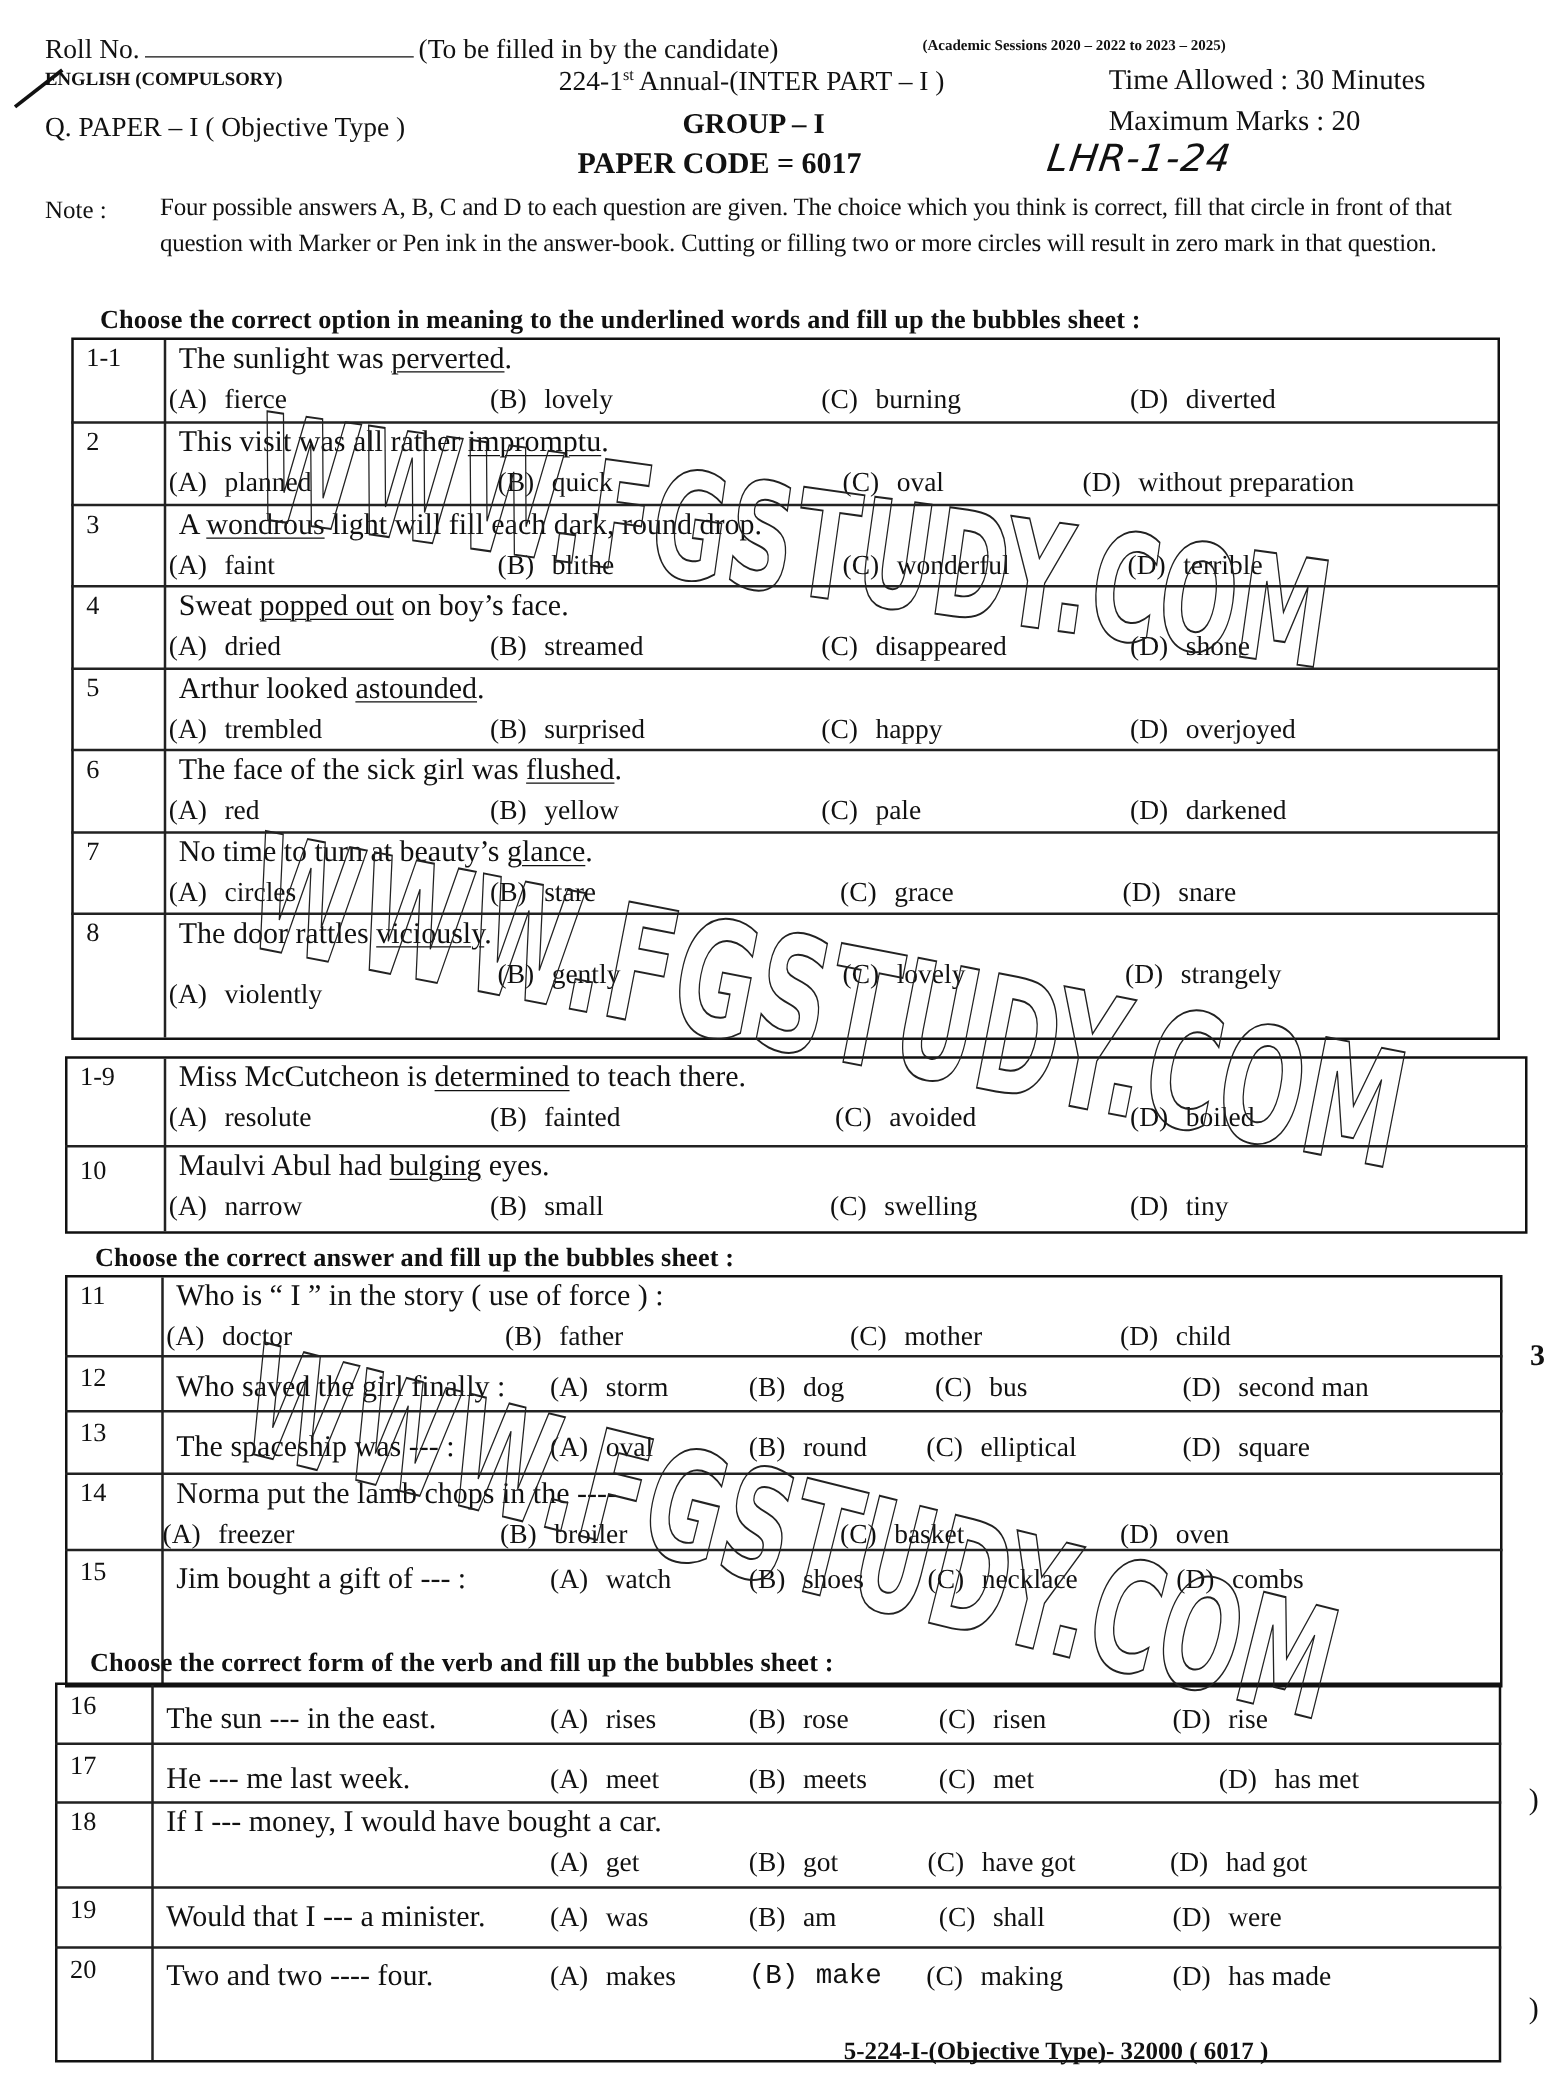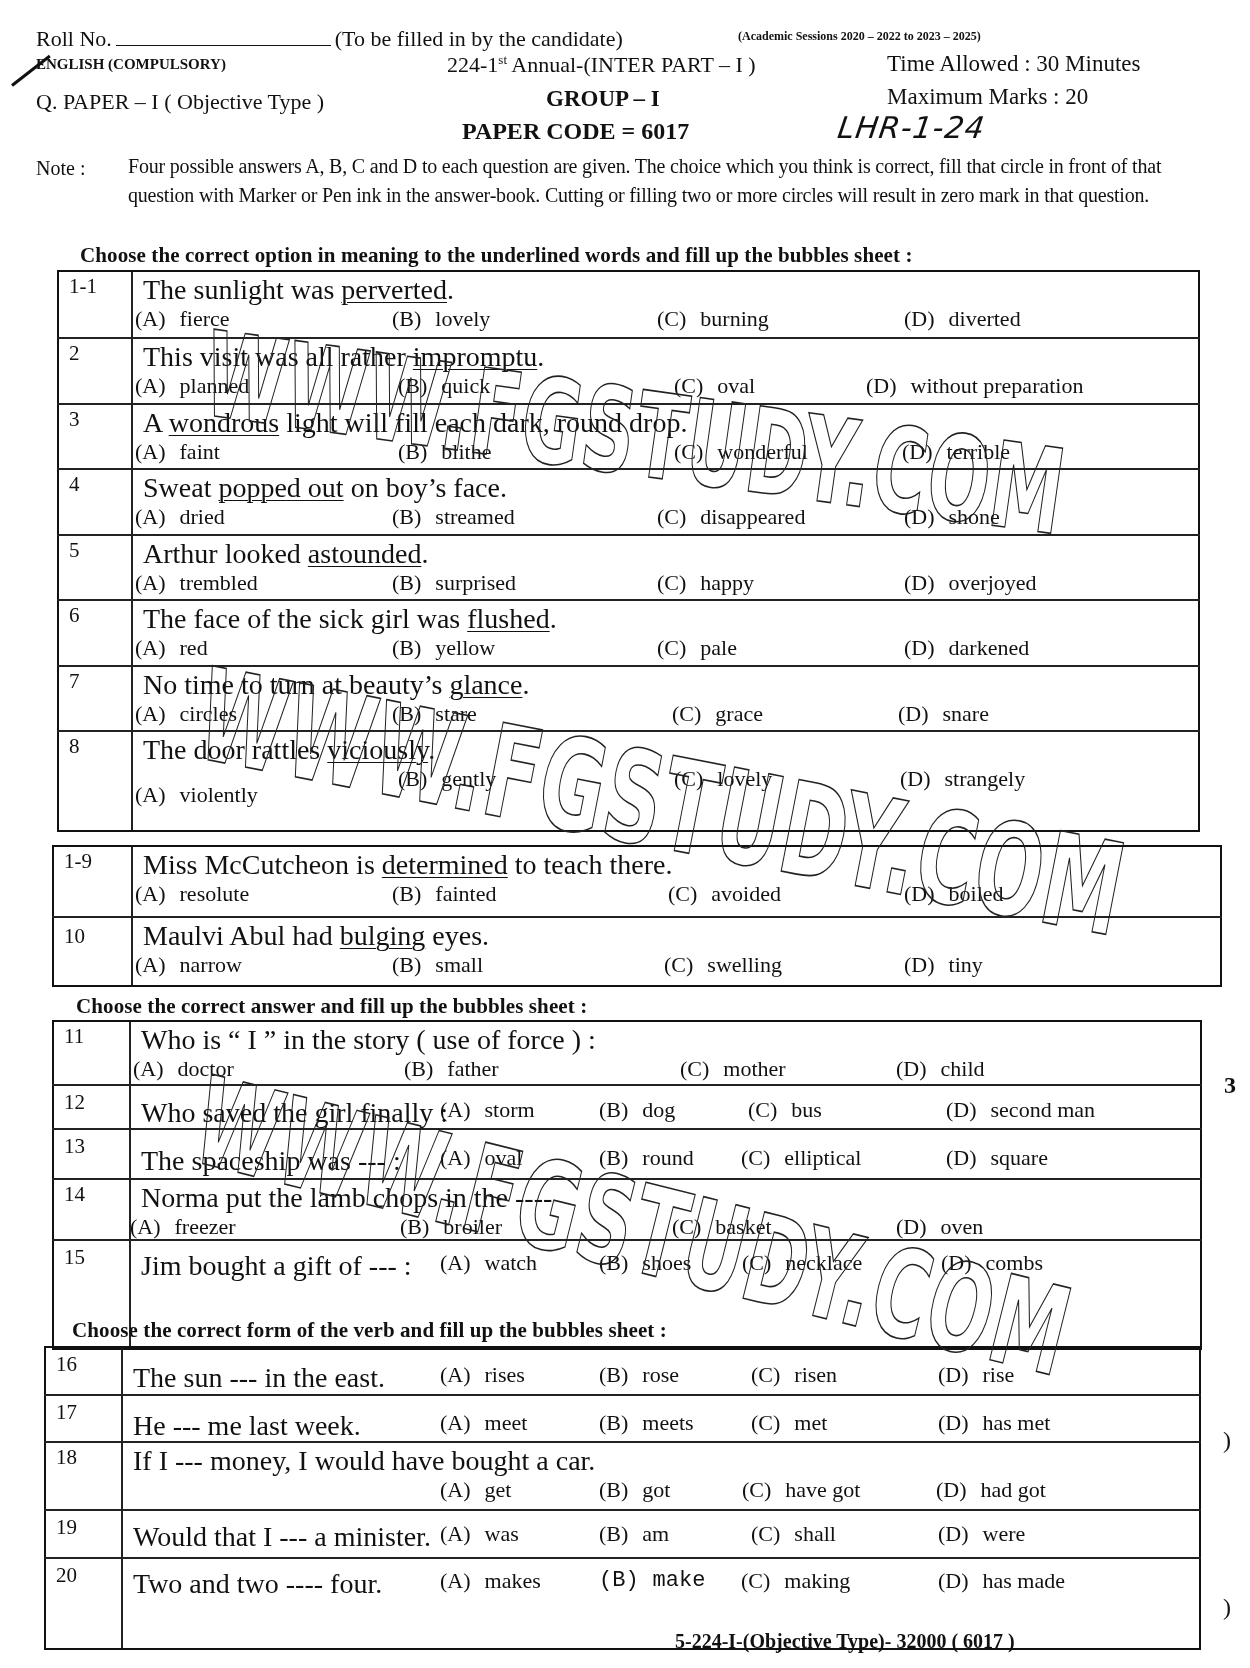--- a/index.html
+++ b/index.html
@@ -22,21 +22,21 @@
 
   .note-label { font-size: 20px; }
   .note-text { font-size: 20px; line-height: 29px; white-space: normal; width: 1090px; letter-spacing: -0.2px; }
 
   .section-title { font-size: 21px; font-weight: bold; letter-spacing: 0.1px; }
 
   
   .qtable { position: absolute; border: 2px solid #111; box-sizing: border-box; }
   .qnum-col { position: absolute; top: 0; bottom: 0; border-right: 2px solid #222; }
   .qnum { position: absolute; font-size: 21px; }
-  .qtext { position: absolute; font-size: 28px; }
+  .qtext { position: absolute; font-size: 24px; }
   .opt { position: absolute; font-size: 22px; }
   .opt .lbl { margin-right: 14px; }
   u { text-decoration-thickness: 1px; text-underline-offset: 3px; }
 
   .margin-mark { position: absolute; font-size: 24px; font-weight: bold; }
   .footer { font-size: 20px; font-weight: bold; }
 
   
   .wm {
     position: absolute; font-family: "DejaVu Sans", sans-serif; font-weight: bold;
@@ -214,21 +214,21 @@
     <div class="opt" style="left:599px;top:1362px;"><span class="lbl">(B)</span><span>rose</span></div>
     <div class="opt" style="left:751px;top:1362px;"><span class="lbl">(C)</span><span>risen</span></div>
     <div class="opt" style="left:938px;top:1362px;"><span class="lbl">(D)</span><span>rise</span></div>
     <div style="position:absolute;left:44px;width:1157px;top:1394px;border-top:2px solid #222;"></div>
     <div style="position:absolute;left:44px;width:1157px;top:1394px;height:47px;"></div>
     <div class="qnum" style="left:56px;top:1400px;">17</div>
     <div class="qtext" style="left:133px;top:1410px;">He --- me last week.</div>
     <div class="opt" style="left:440px;top:1410px;"><span class="lbl">(A)</span><span>meet</span></div>
     <div class="opt" style="left:599px;top:1410px;"><span class="lbl">(B)</span><span>meets</span></div>
     <div class="opt" style="left:751px;top:1410px;"><span class="lbl">(C)</span><span>met</span></div>
-    <div class="opt" style="left:938px;top:1410px;"><span class="lbl">(D)</span><span>has met</span></div>
+    <div class="opt" style="left:975px;top:1410px;"><span class="lbl">(D)</span><span>has met</span></div>
     <div style="position:absolute;left:44px;width:1157px;top:1441px;border-top:2px solid #222;"></div>
     <div style="position:absolute;left:44px;width:1157px;top:1441px;height:68px;"></div>
     <div class="qnum" style="left:56px;top:1445px;">18</div>
     <div class="qtext" style="left:133px;top:1445px;">If I --- money, I would have bought a car.</div>
     <div class="opt" style="left:440px;top:1477px;"><span class="lbl">(A)</span><span>get</span></div>
     <div class="opt" style="left:599px;top:1477px;"><span class="lbl">(B)</span><span>got</span></div>
     <div class="opt" style="left:742px;top:1477px;"><span class="lbl">(C)</span><span>have got</span></div>
     <div class="opt" style="left:936px;top:1477px;"><span class="lbl">(D)</span><span>had got</span></div>
     <div style="position:absolute;left:44px;width:1157px;top:1509px;border-top:2px solid #222;"></div>
     <div style="position:absolute;left:44px;width:1157px;top:1509px;height:48px;"></div>

